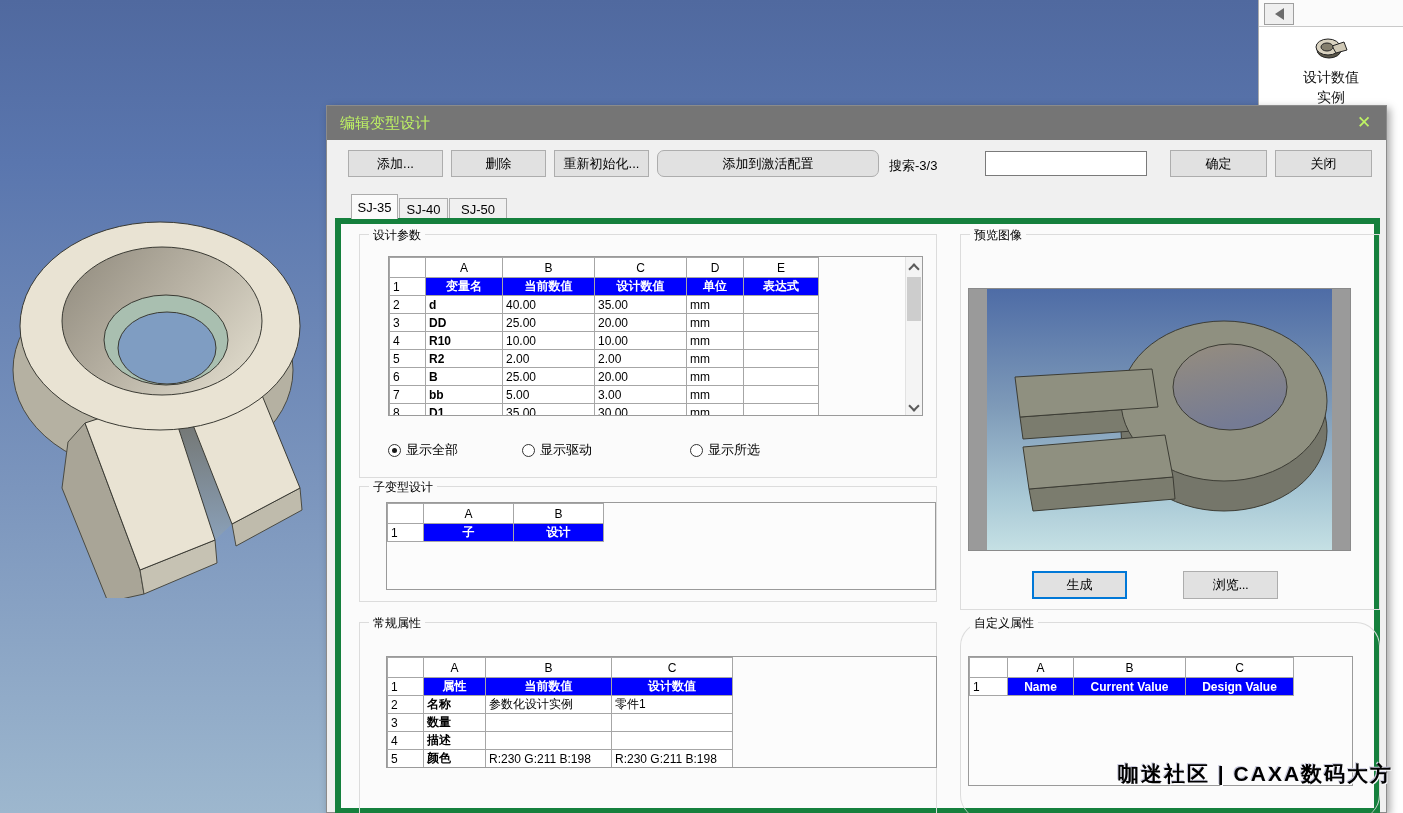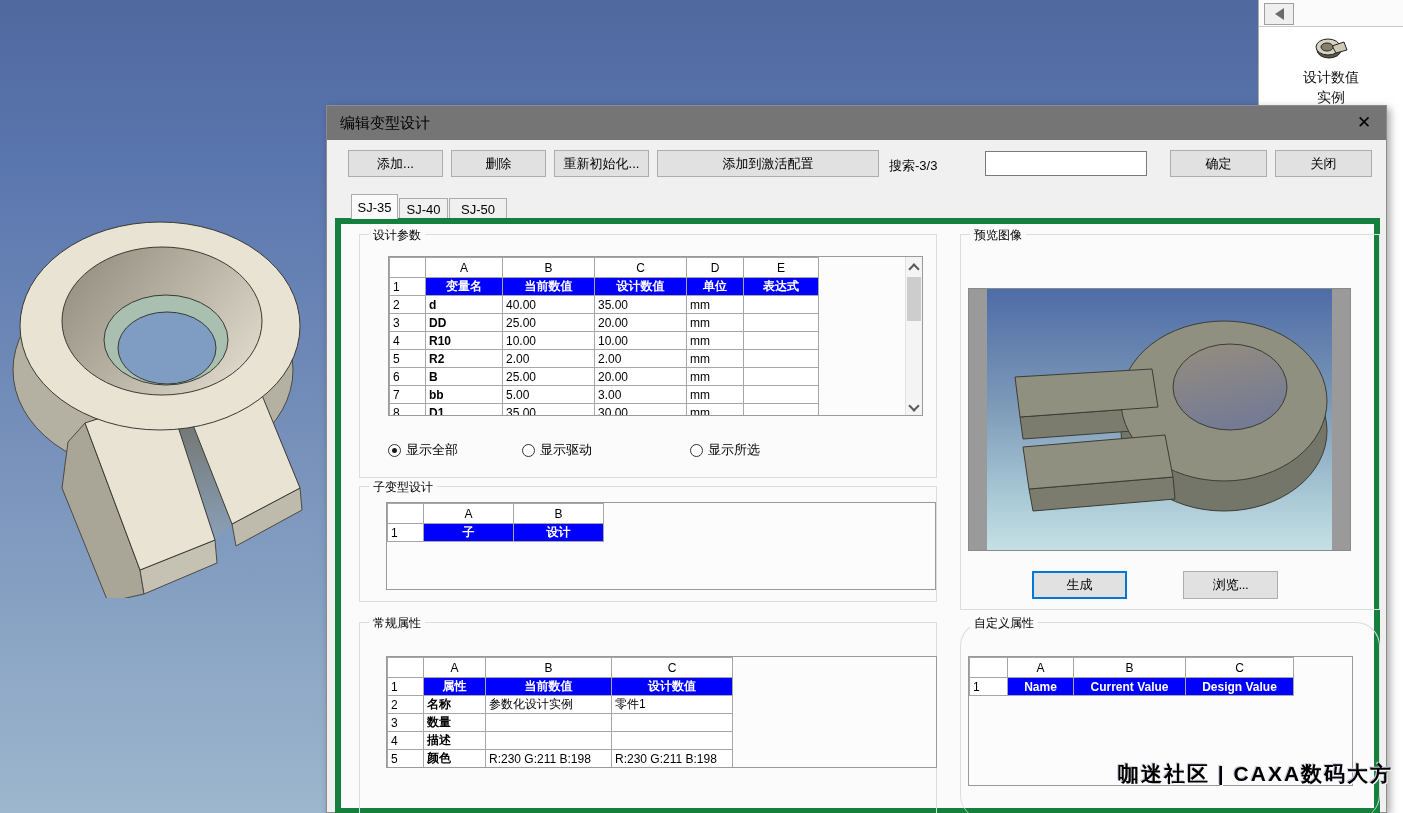--- a/index.html
+++ b/index.html
@@ -21,21 +21,21 @@
   .arrow-left { width: 0; height: 0; border-top: 6px solid transparent; border-bottom: 6px solid transparent;
     border-right: 9px solid #6b6b6b; }
   .lib-item { margin-top: 10px; text-align: center; font-size: 14px; color: #111; cursor: pointer; }
   .lib-item svg { display: block; margin: 0 auto 6px auto; }
   .lib-line { line-height: 20px; }
 
   
   .dialog { position: absolute; left: 326px; top: 105px; width: 1061px; height: 708px;
     background: #f0f0f0; border: 1px solid #8b8b8b; box-shadow: 3px 3px 8px rgba(0,0,0,.35); }
   .titlebar { position: absolute; left: 0; top: 0; right: 0; height: 34px; background: #757575;
-    color: #000000; font-size: 15px; line-height: 34px; padding-left: 13px; }
+    color: #bef264; font-size: 15px; line-height: 34px; padding-left: 13px; }
   .titlebar .close { position: absolute; right: 0; top: 0; width: 44px; height: 34px; text-align: center;
     font-size: 17px; cursor: pointer; }
   .btn { position: absolute; height: 27px; background: #e1e1e1; border: 1px solid #adadad;
     font-size: 13px; font-family: inherit; color: #000; cursor: pointer; }
   .btn.primary { border: 2px solid #0078d7; }
   .lbl { position: absolute; font-size: 13px; color: #000; }
   .search-box { position: absolute; left: 658px; top: 45px; width: 162px; height: 25px;
     border: 1px solid #7a7a7a; background: #fff; font-size: 13px; padding: 0 4px; font-family: inherit; }
 
   .tab { position: absolute; height: 21px; line-height: 21px; top: 92px; text-align: center;
@@ -133,21 +133,21 @@
 
   <div class="dialog">
     <div class="titlebar">
       <span>编辑变型设计</span>
       <span class="close">✕</span>
     </div>
 
     <button class="btn" style="left:21px;top:44px;width:95px;">添加...</button>
     <button class="btn" style="left:124px;top:44px;width:95px;">删除</button>
     <button class="btn" style="left:227px;top:44px;width:95px;">重新初始化...</button>
-    <button class="btn" style="left:330px;top:44px;width:222px;">添加到激活配置</button>
+    <button class="btn" style="left:330px;top:44px;width:222px;border-radius:7px;">添加到激活配置</button>
     <span class="lbl" style="left:562px;top:51px;">搜索-3/3</span>
     <input class="search-box" type="text" value="" style="">
     <button class="btn" style="left:843px;top:44px;width:97px;">确定</button>
     <button class="btn" style="left:948px;top:44px;width:97px;">关闭</button>
 
     <div class="tab active" style="left:24px;width:47px;">SJ-35</div>
     <div class="tab" style="left:72px;width:49px;">SJ-40</div>
     <div class="tab" style="left:122px;width:58px;">SJ-50</div>
 
     <div class="tab-page">

